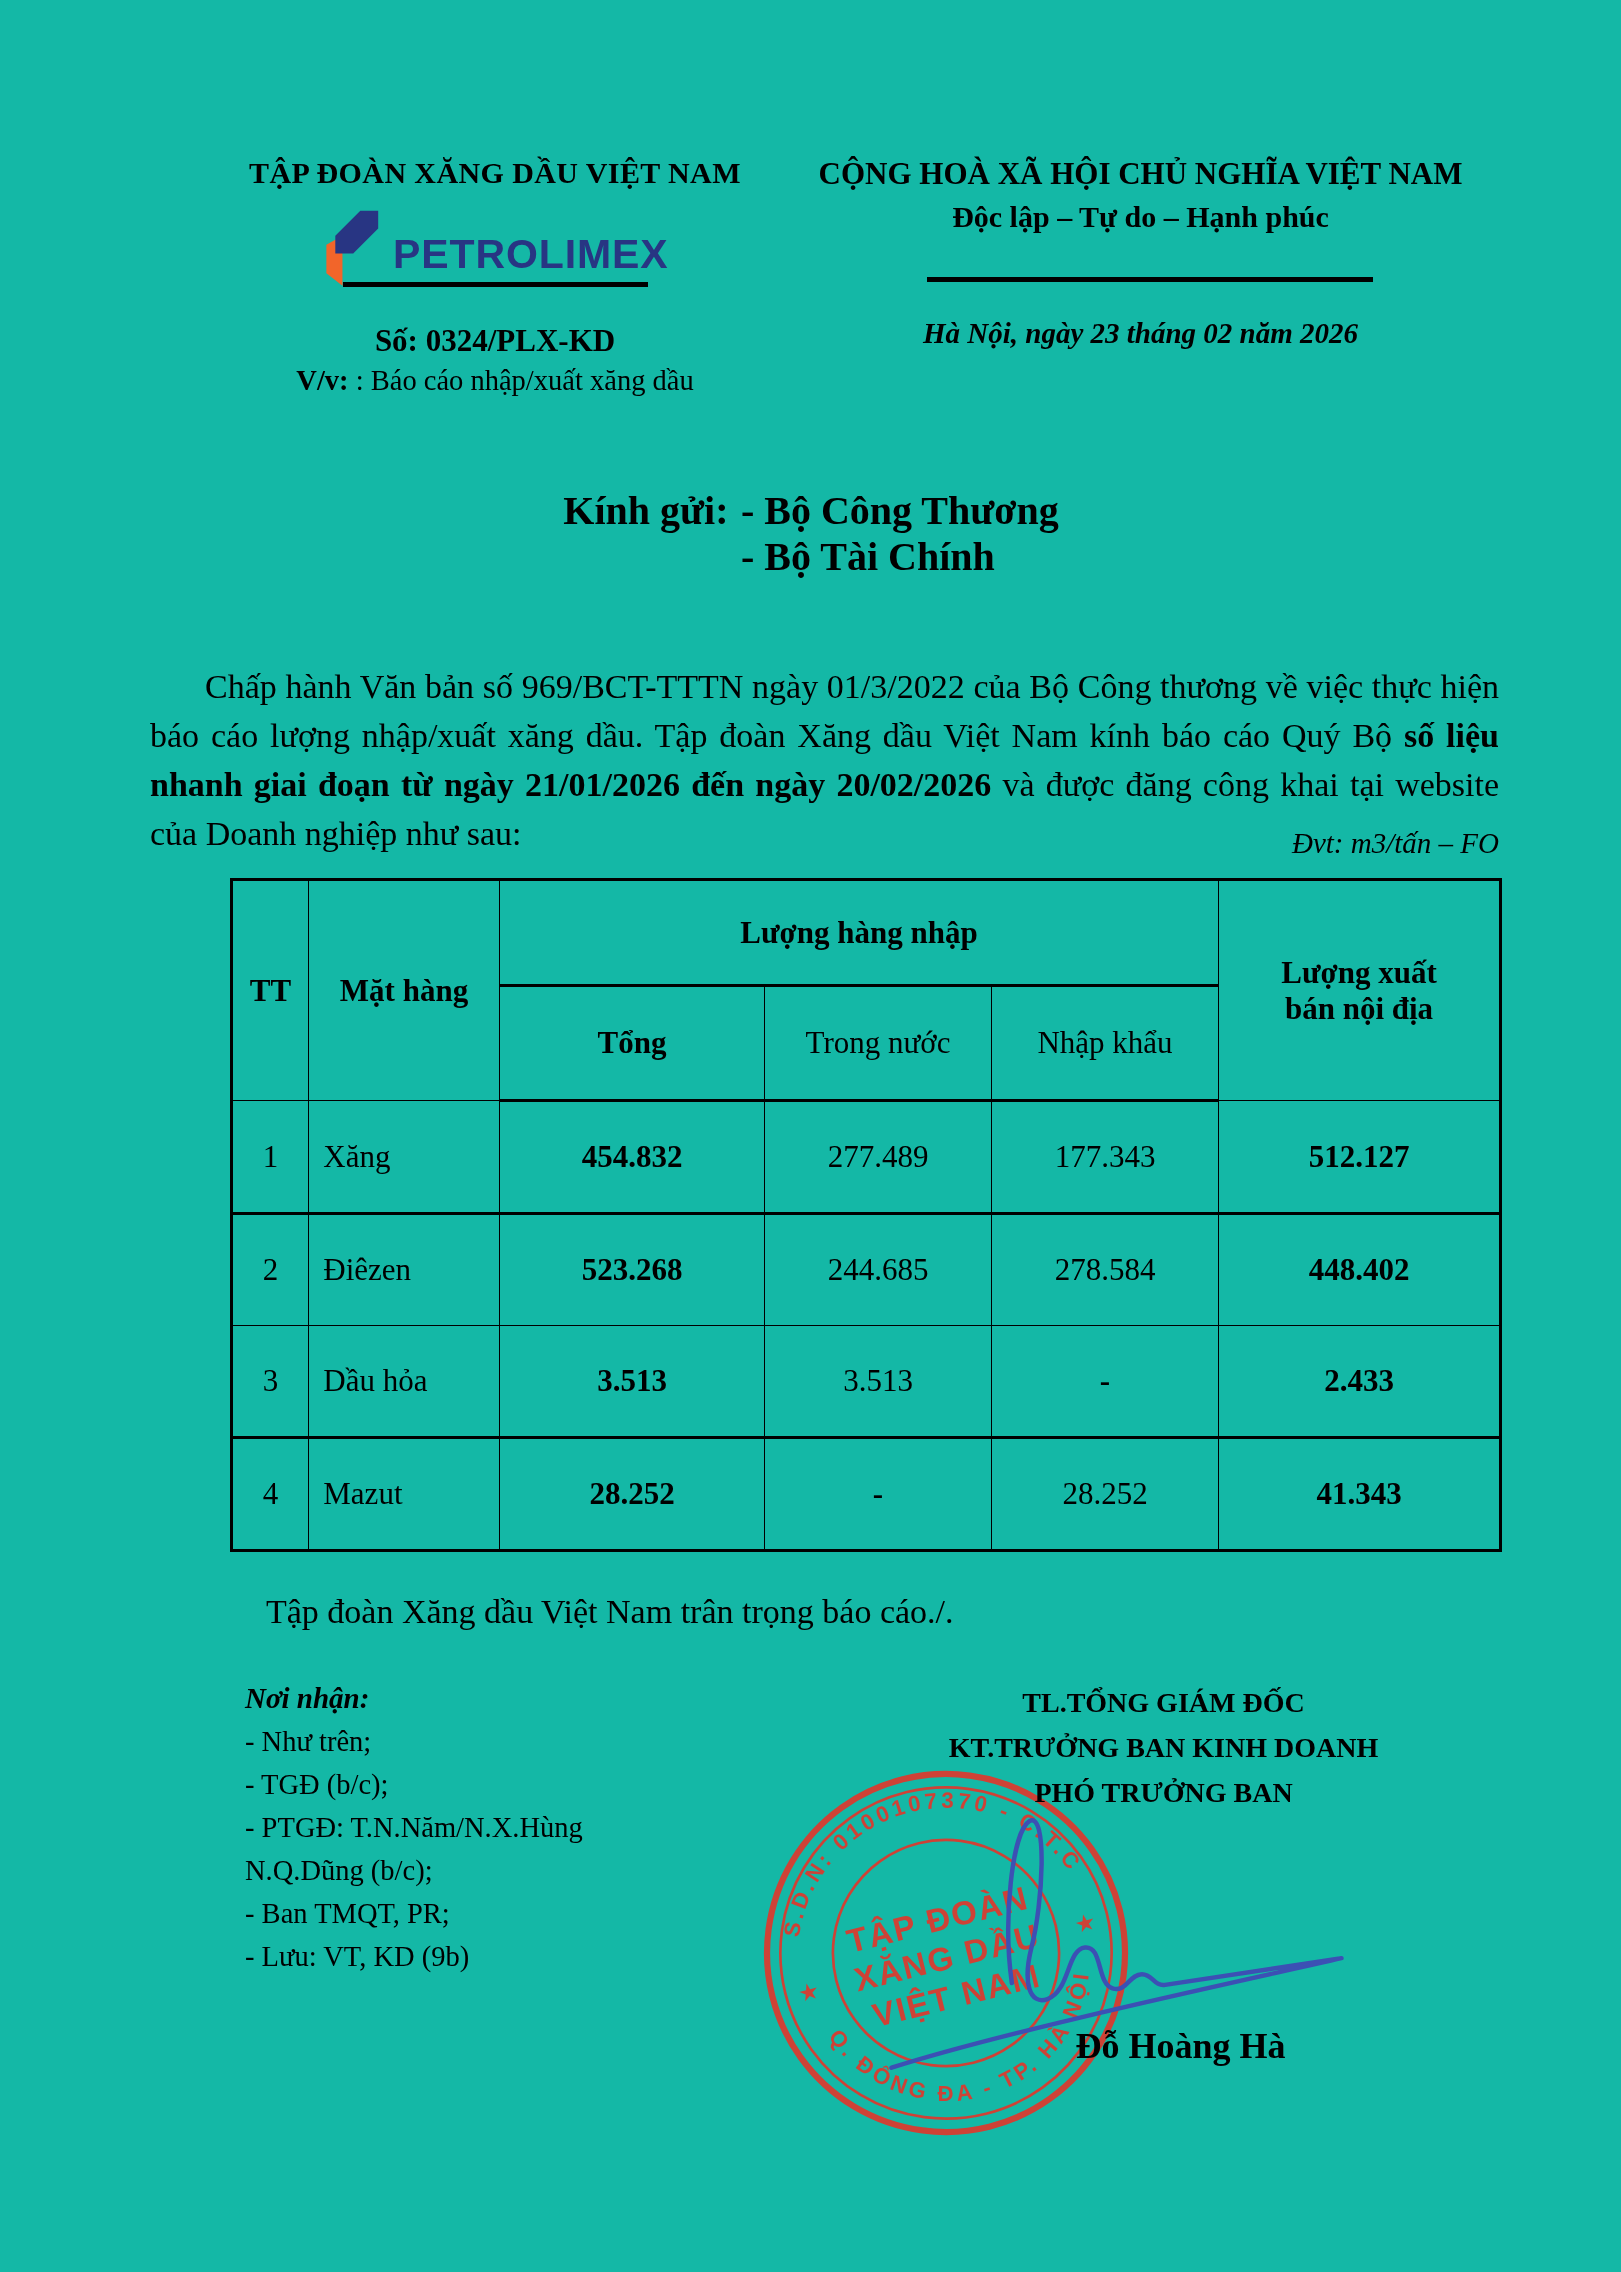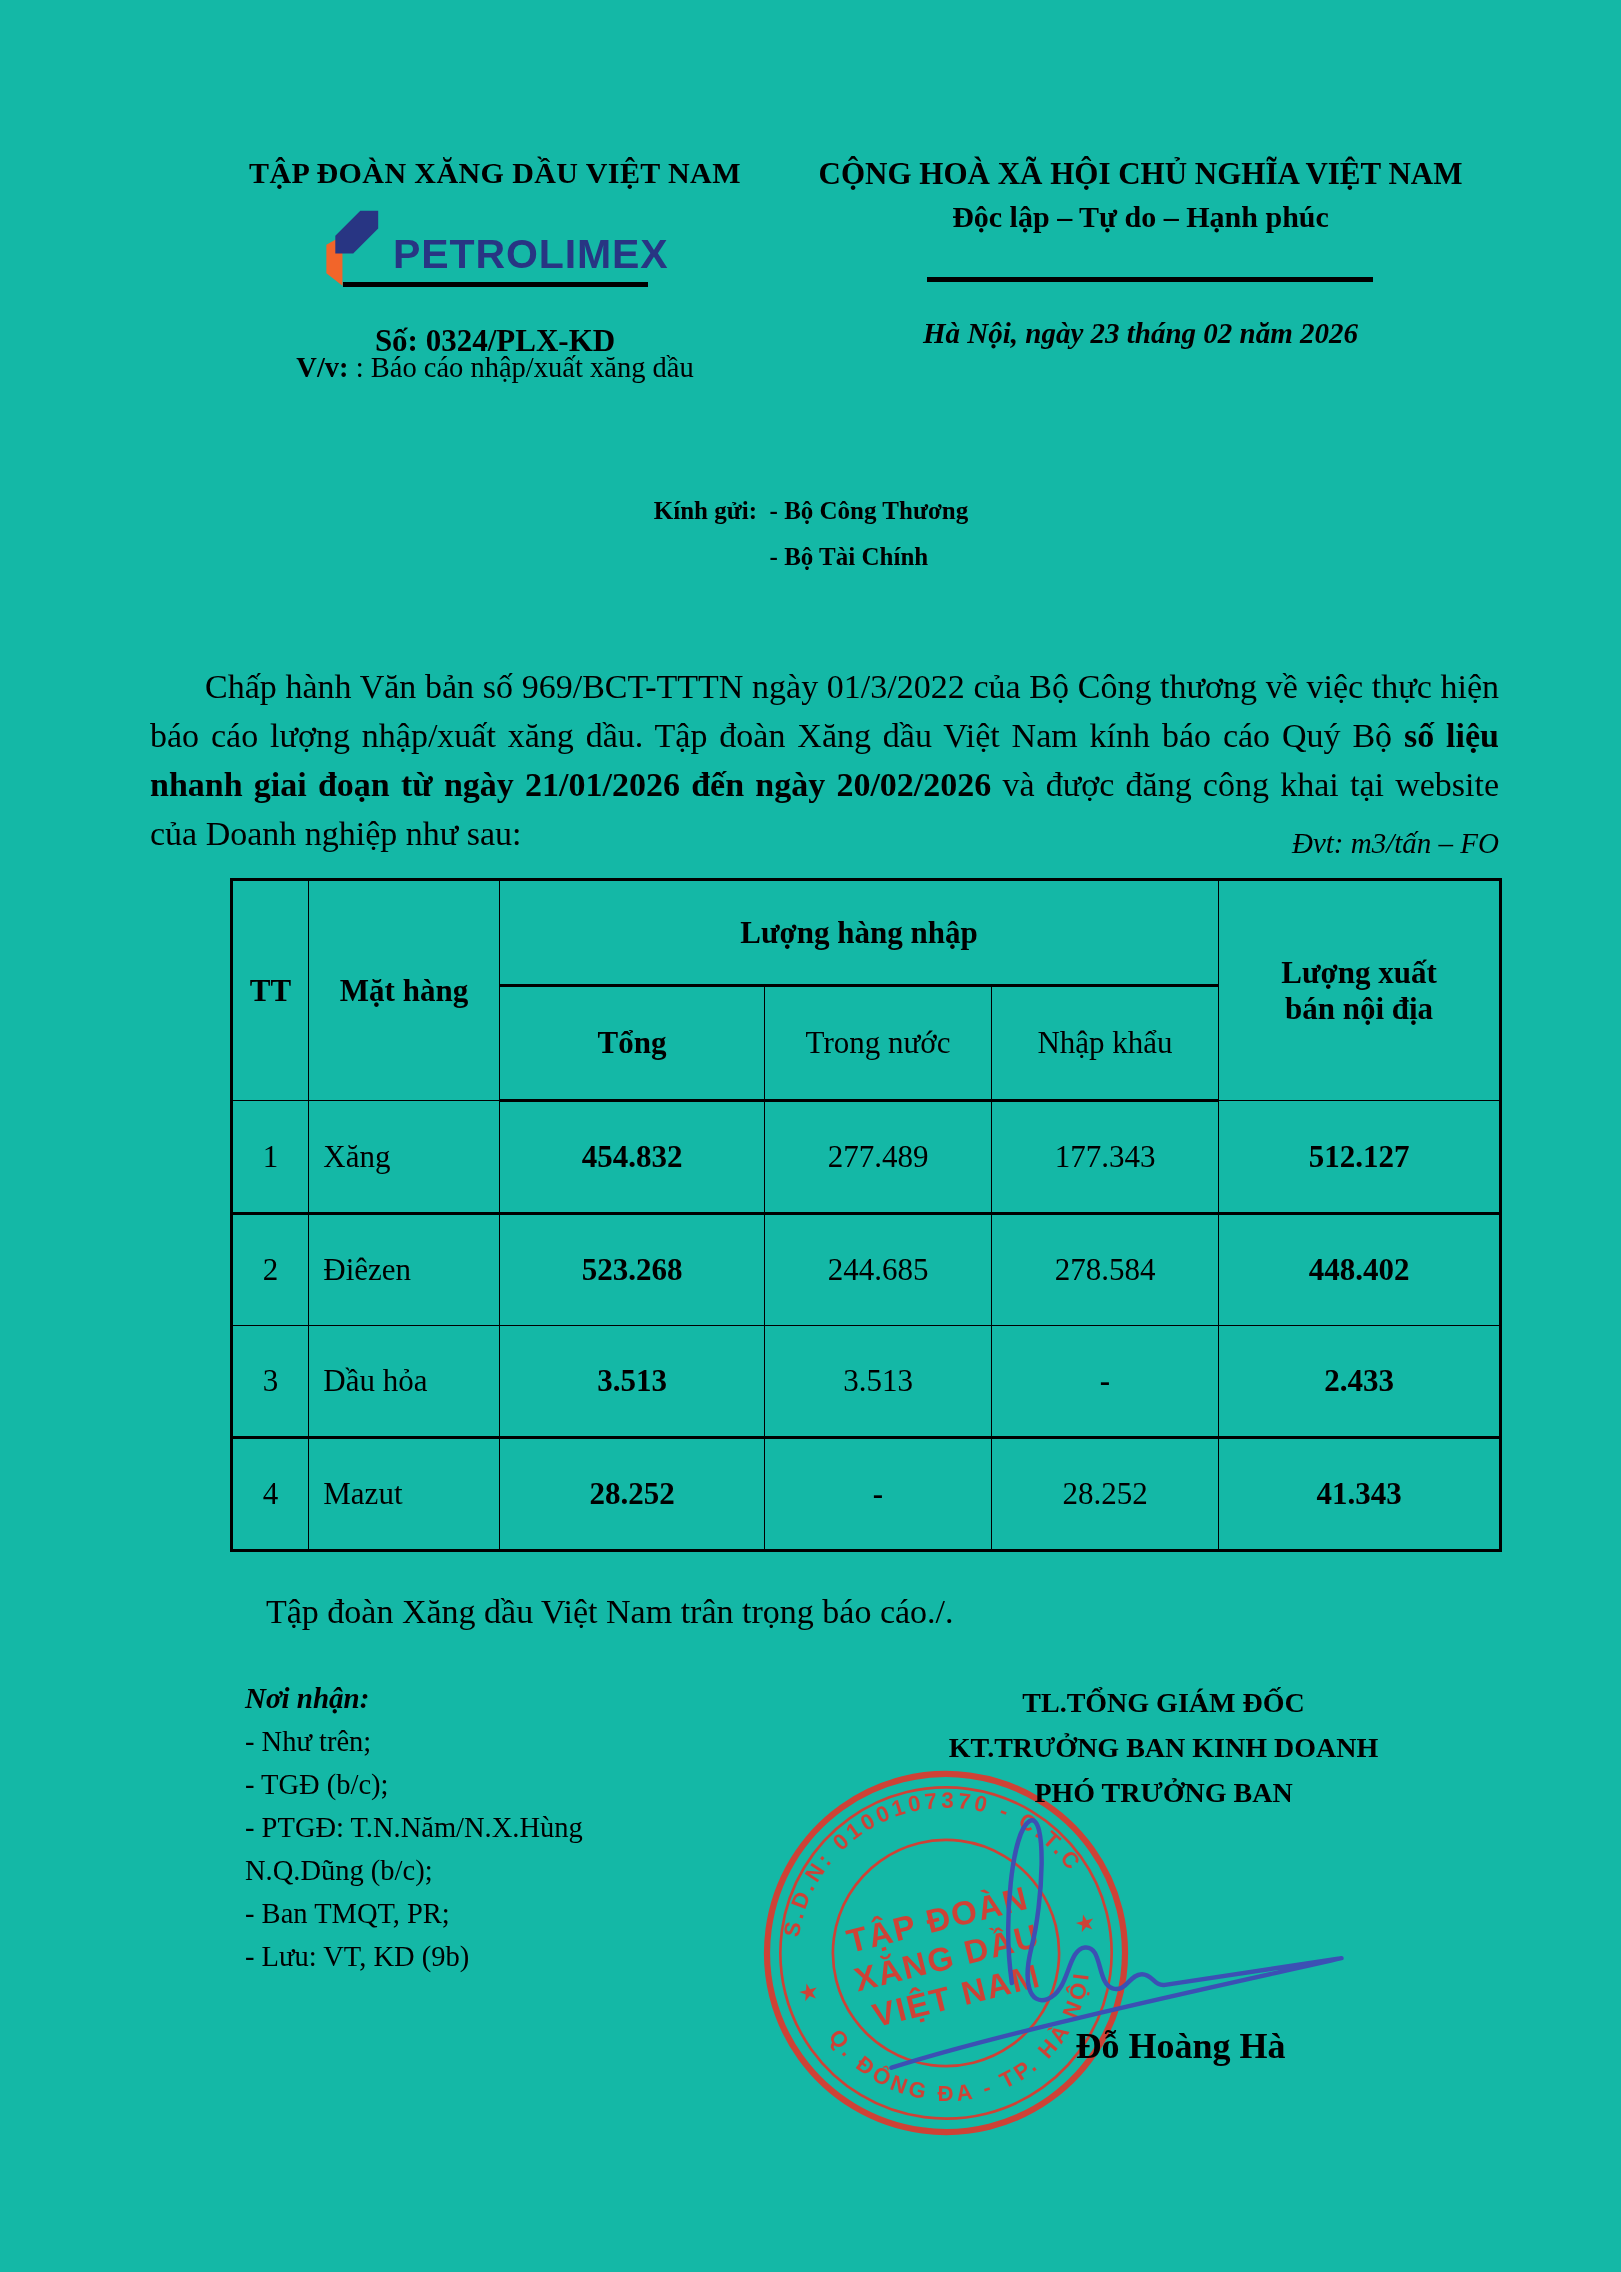--- a/index.html
+++ b/index.html
@@ -9,29 +9,29 @@
   .ctr{text-align:center;}
   .b{font-weight:bold;}
 
   
   .org-name{left:143px;top:156px;width:704px;font-size:30px;font-weight:bold;letter-spacing:0.4px;}
   .logo-wrap{left:143px;top:207px;width:704px;display:flex;justify-content:center;align-items:center;gap:12.5px;}
   .logo-text{font-family:"Liberation Sans","DejaVu Sans",sans-serif;font-weight:bold;
              font-size:41px;color:#283583;letter-spacing:0.9px;margin-top:8px;}
   .rule-left{left:343px;top:282px;width:305px;height:4.5px;background:#000;}
   .doc-no{left:143px;top:323px;width:704px;font-size:31px;font-weight:bold;}
-  .vv{left:143px;top:352px;width:704px;font-size:28.5px;}
+  .vv{left:143px;top:365px;width:704px;font-size:28.5px;}
   .country{left:784px;top:156px;width:713px;font-size:31px;font-weight:bold;}
   .motto{left:784px;top:200px;width:713px;font-size:30px;font-weight:bold;}
   .rule-right{left:927px;top:277px;width:446px;height:4.5px;background:#000;}
   .place-date{left:784px;top:317px;width:713px;font-size:29px;font-weight:bold;font-style:italic;text-align:center;}
 
   
   .kinhgui{left:0;top:488px;width:1622px;display:flex;justify-content:center;gap:12.5px;
-           font-size:25px;font-weight:bold;line-height:46px;}
+           font-size:40px;font-weight:bold;line-height:46px;}
 
   
   .para{left:150px;top:618px;width:1349px;font-size:34px;line-height:49px;
         text-align:justify;text-indent:55px;margin-top:44px;}
   .dvt{left:150px;top:827px;width:1349px;text-align:right;font-size:29px;font-style:italic;}
 
   
   .doc-table{left:230px;top:878px;width:1269px;border-collapse:collapse;table-layout:fixed;}
   .doc-table th,.doc-table td{border:1.8px solid #000;font-size:31px;padding:0 5.3px;overflow:hidden;}
   .doc-table{border:3.6px solid #000;}

